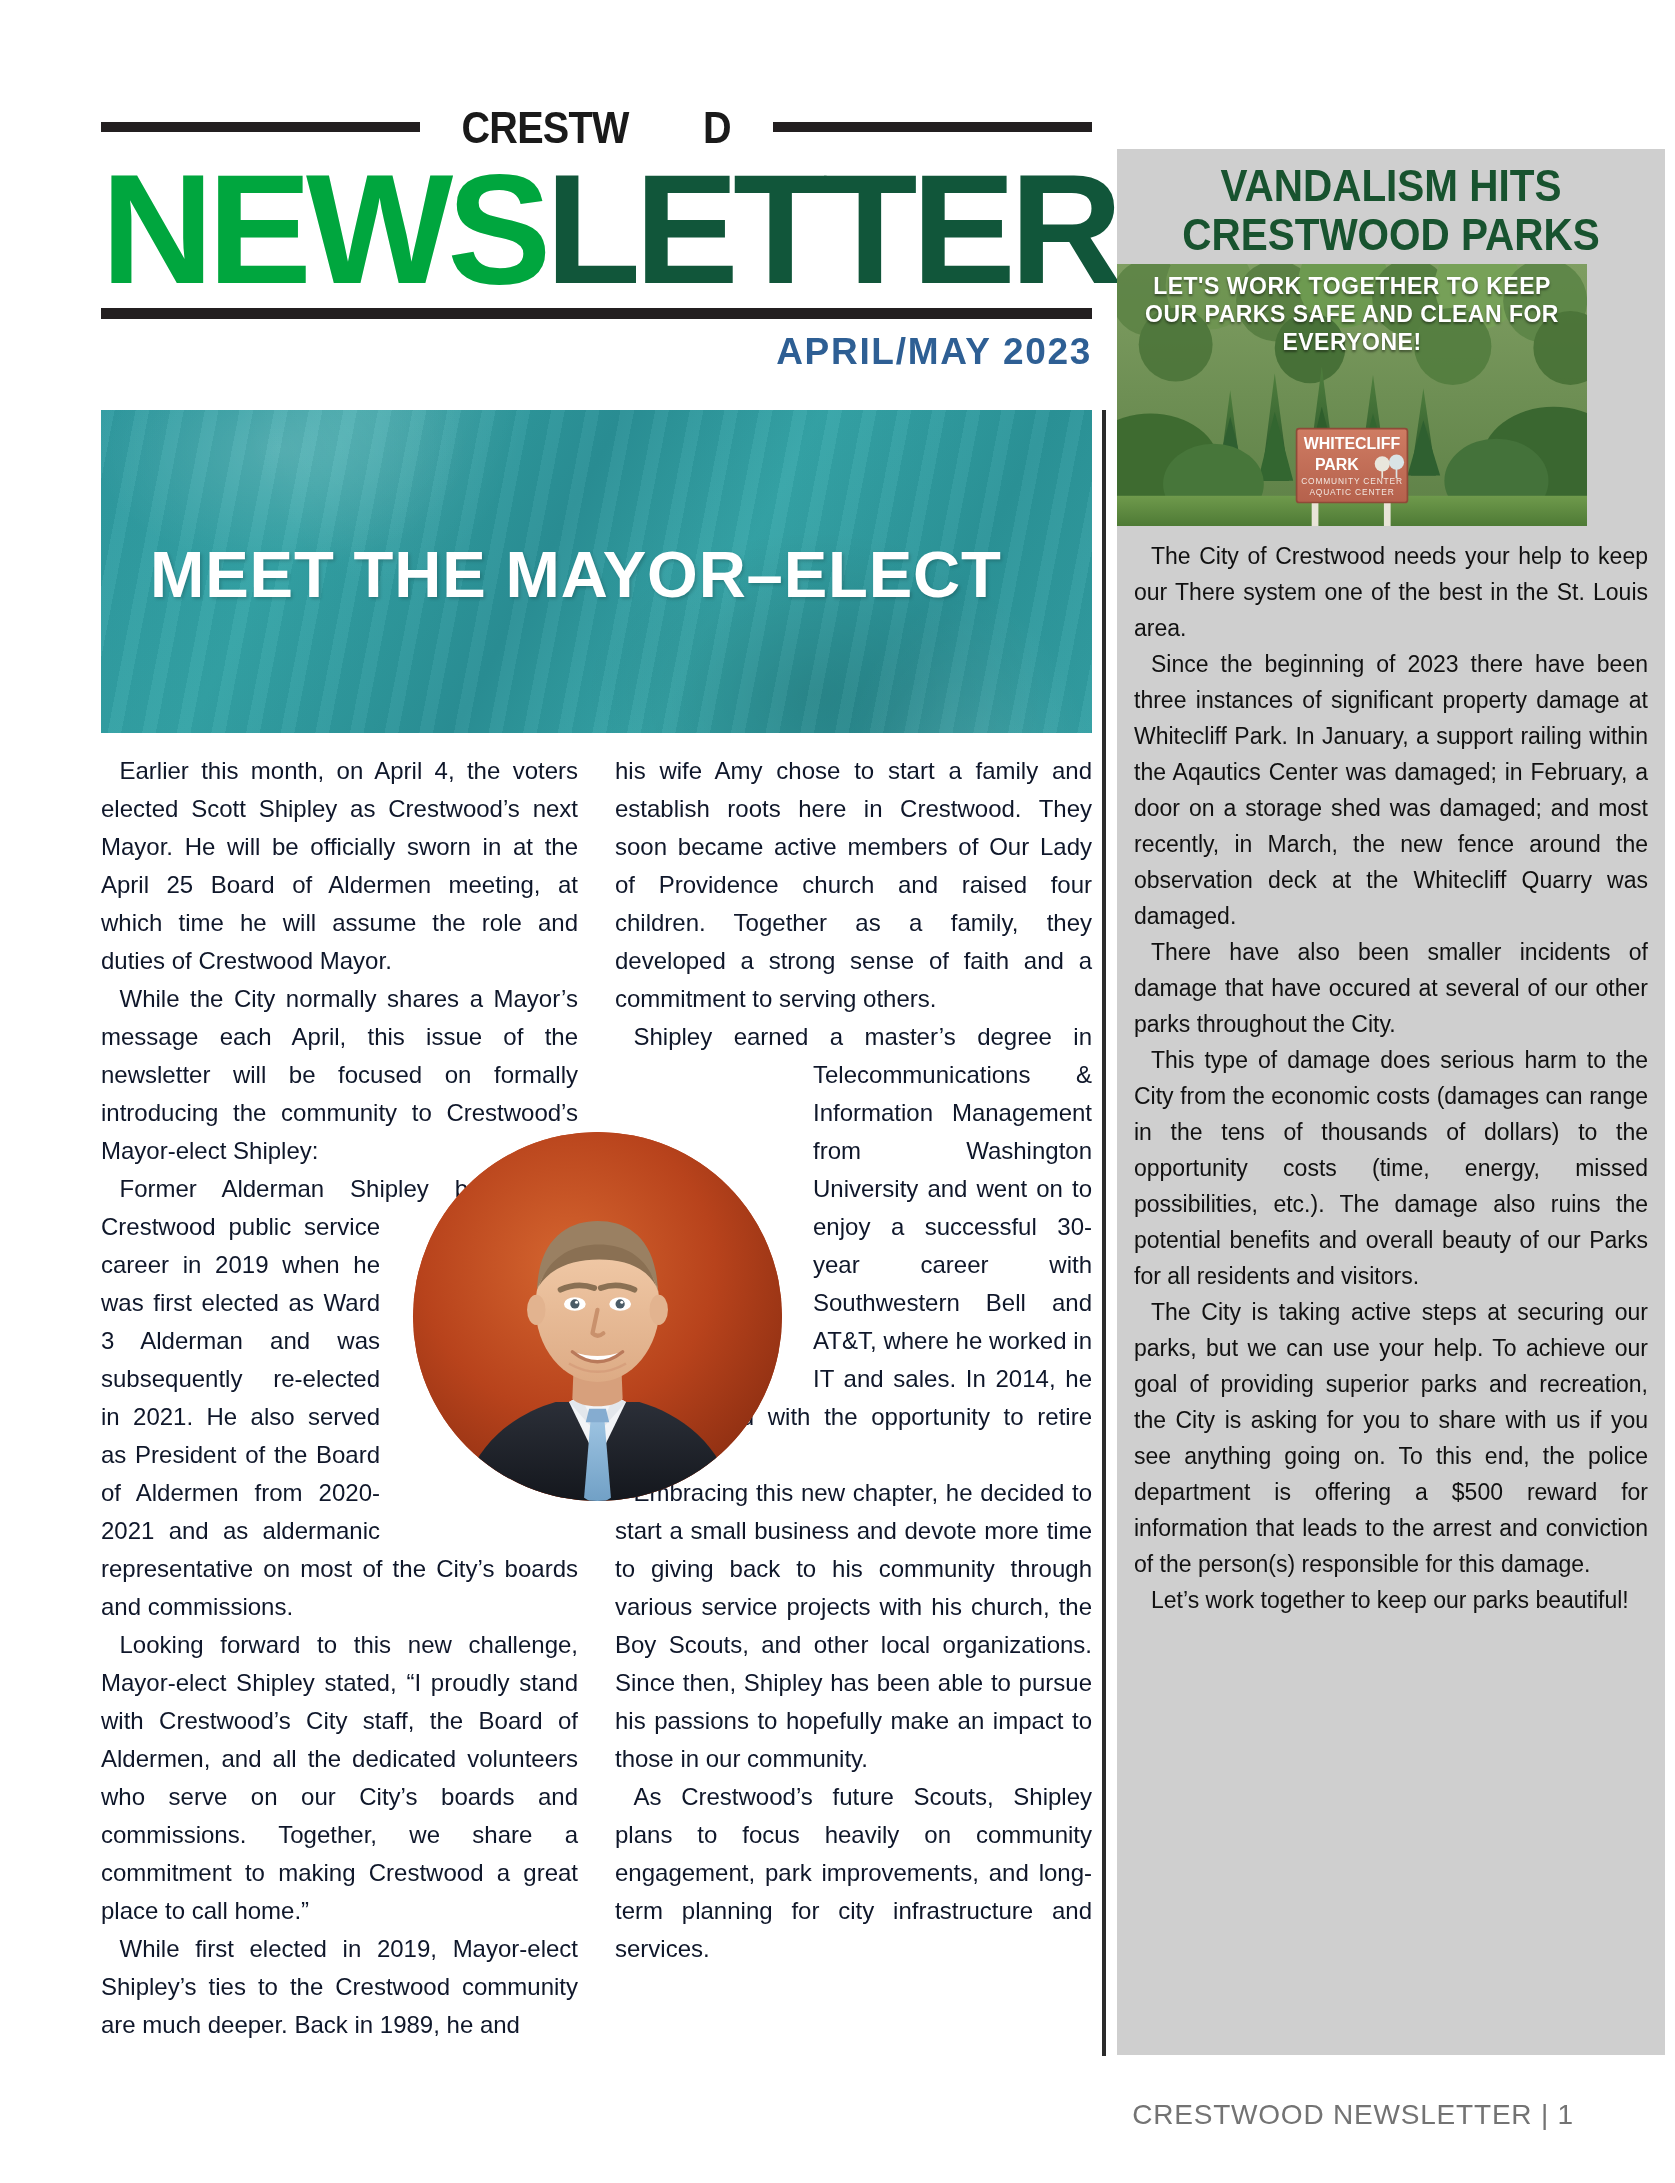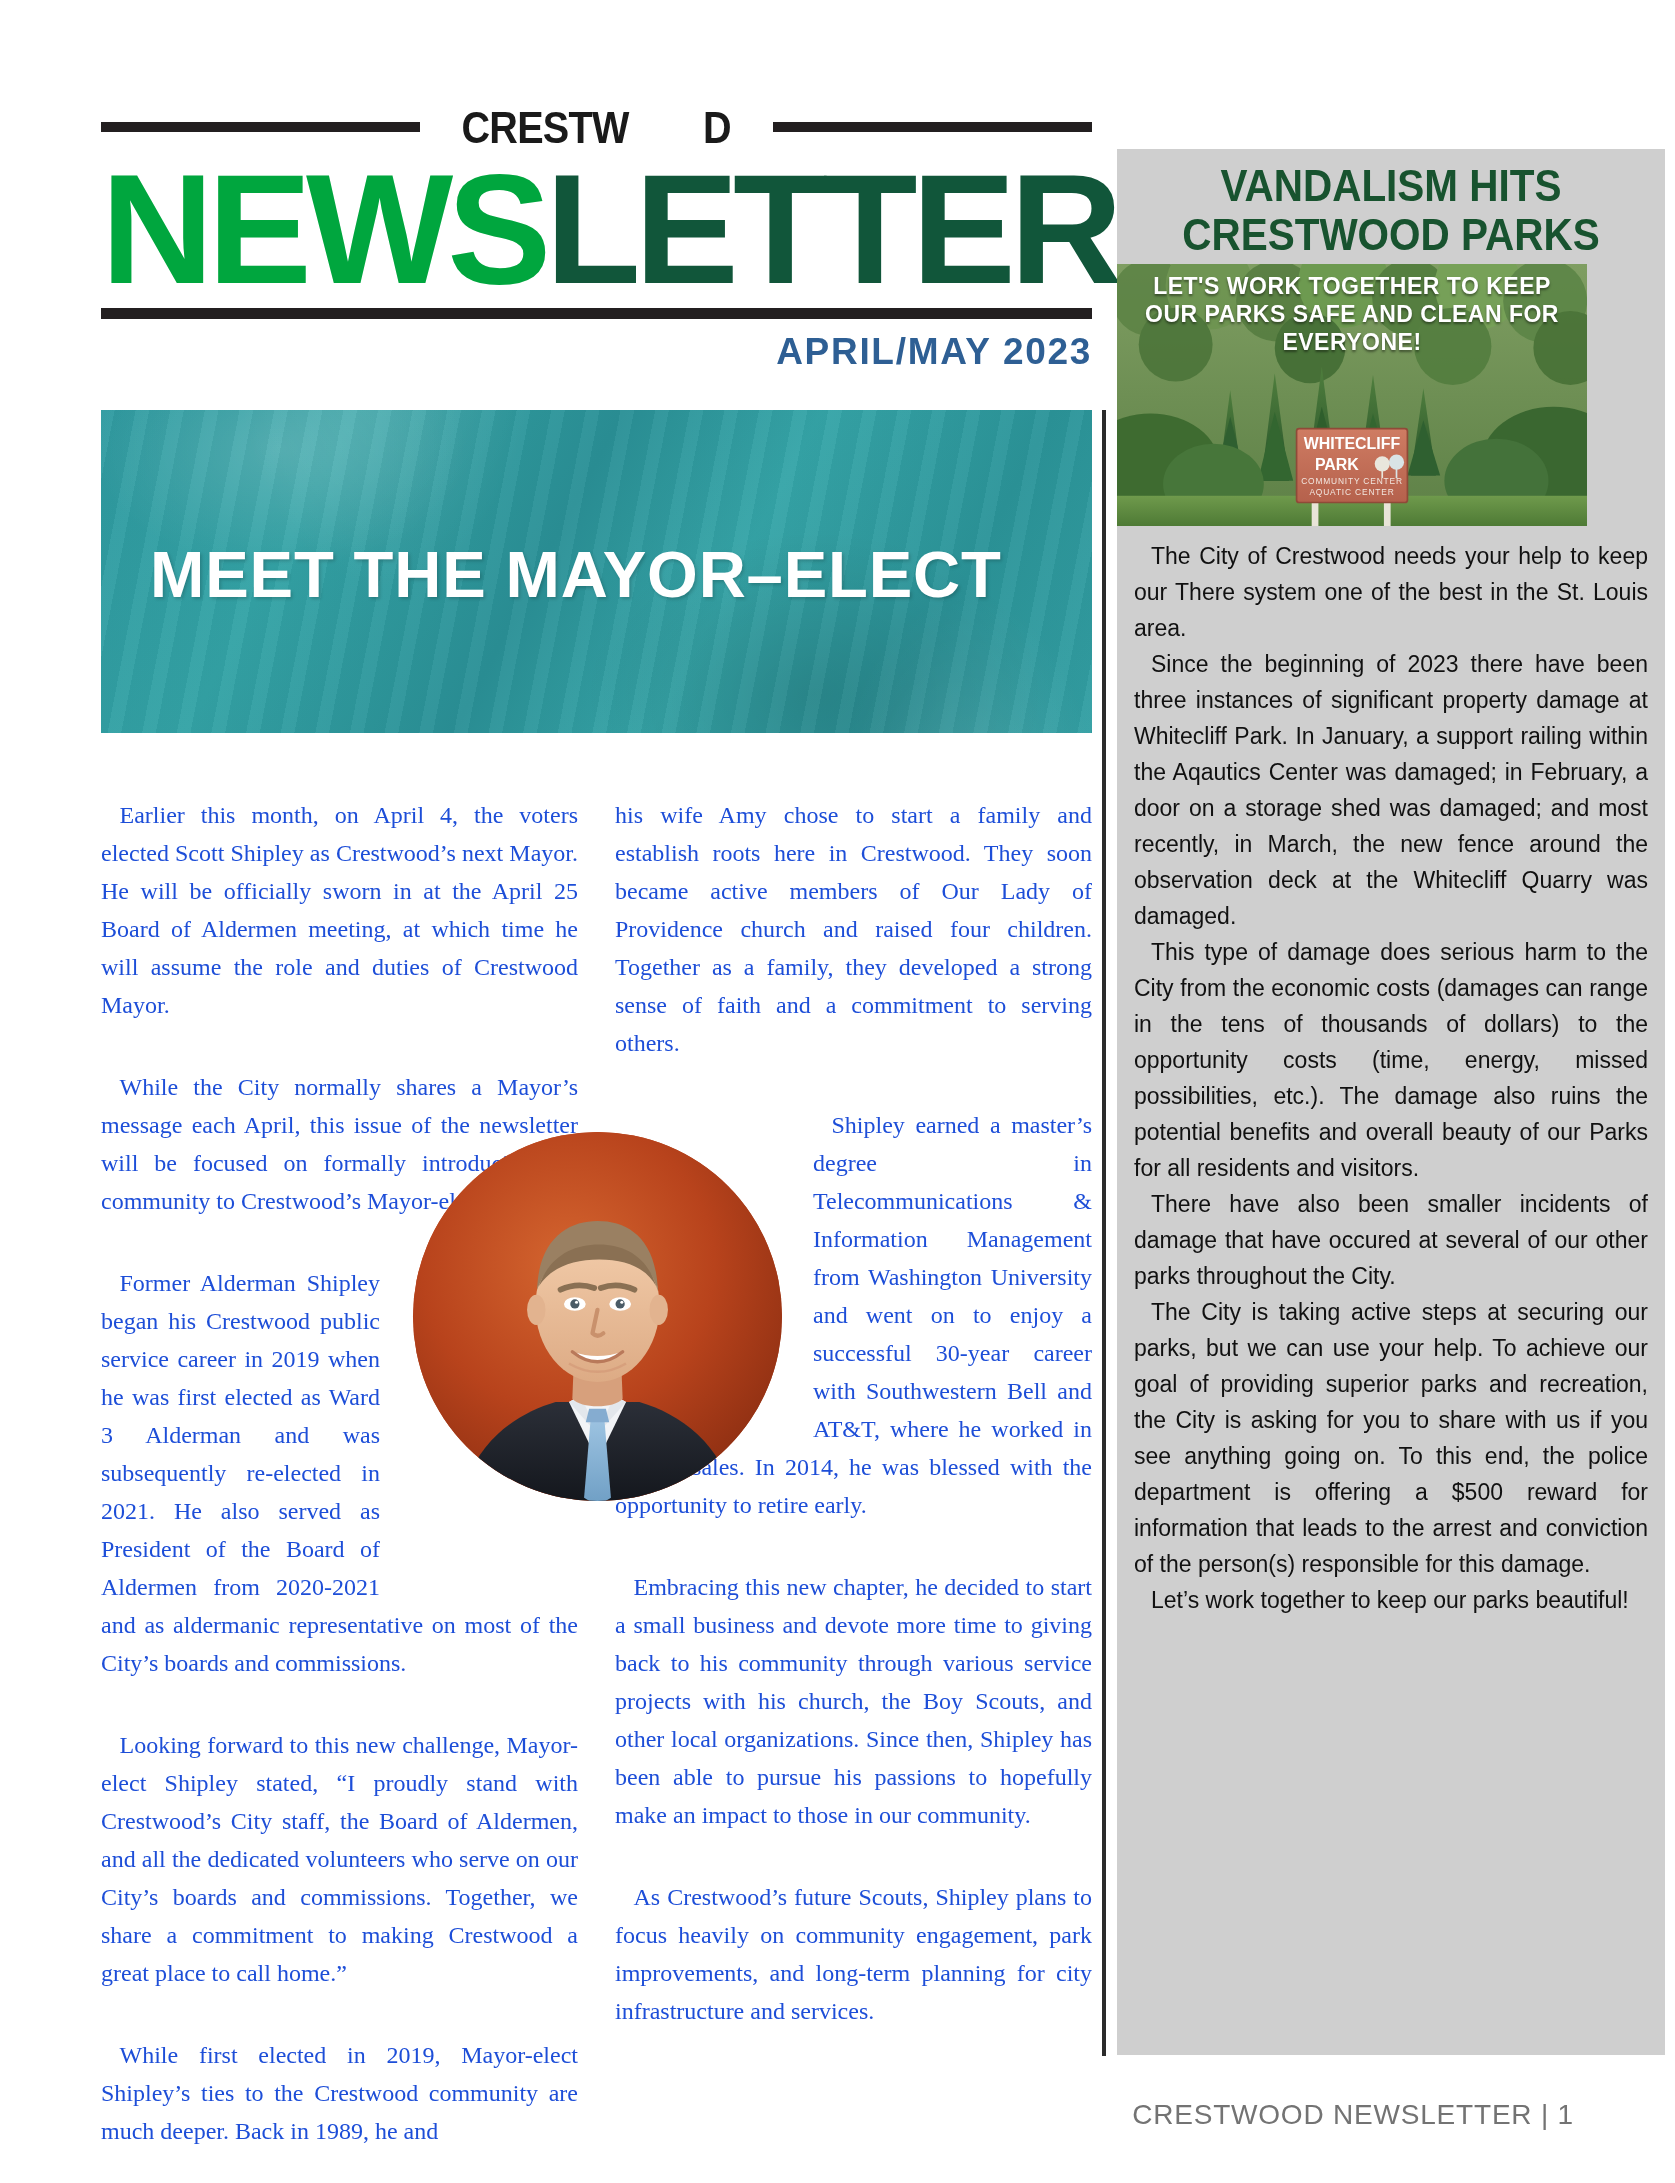--- a/index.html
+++ b/index.html
@@ -166,29 +166,28 @@
     position: absolute;
     top: 0;
     width: 477px;
     height: 1310px;
     font-family: "Liberation Serif", serif;
   }
   .col.c1 { left: 0; }
   .col.c2 { left: 514px; }
 
   .col p {
-    font-family: Liberation Serif, serif;
+    font-family: Liberation Sans, sans-serif;
     font-size: 24px;
     line-height: 38px;
     text-align: justify;
     text-indent: 18.5px;
-    color: #1d4ed8;
+    color: #0f172a;
     -webkit-hyphens: auto;
     hyphens: auto;
-    margin-top: 44px;
   }
   .col p.no-indent { text-indent: 0; }
 
   
   .portrait {
     width: 369px;
     height: 369px;
     border-radius: 50%;
     overflow: hidden;
     position: absolute;
@@ -505,22 +504,22 @@
           <text x="280" y="262" font-family="Liberation Sans, sans-serif" font-size="10" fill="#f2e6df" text-anchor="middle" letter-spacing="1">COMMUNITY CENTER</text>
           <text x="280" y="275" font-family="Liberation Sans, sans-serif" font-size="10" fill="#f2e6df" text-anchor="middle" letter-spacing="1">AQUATIC CENTER</text>
         </g>
       </svg>
       <div class="sb-photo-caption">LET'S WORK TOGETHER TO KEEP OUR PARKS SAFE AND CLEAN FOR EVERYONE!</div>
     </div>
 
     <div class="sb-body">
       <p>The City of Crestwood needs your help to keep our There system one of the best in the St. Louis area.</p>
       <p>Since the beginning of 2023 there have been three instances of significant property damage at Whitecliff Park.  In January, a support railing within the Aqautics Center was damaged; in February, a door on a storage shed was damaged; and most recently, in March, the new fence around the observation deck at the Whitecliff Quarry was damaged.</p>
+      <p>There have also been smaller incidents of damage that have occured at several of our other parks throughout the City.</p>
       <p>This type of damage does serious harm to the City from the economic costs (damages can range in the tens of thousands of dollars) to the opportunity costs (time, energy, missed possibilities, etc.).  The damage also ruins the potential benefits and overall beauty of our Parks for all residents and visitors.</p>
-      <p>There have also been smaller incidents of damage that have occured at several of our other parks throughout the City.</p>
       <p>The City is taking active steps at securing our parks, but we can use your help.  To achieve our goal of providing superior parks and recreation, the City is asking for you to share with us if you see anything going on. To this end, the police department is offering a $500 reward for information that leads to the arrest and conviction of the person(s) responsible for this damage.</p>
       <p>Let’s work together to keep our parks beautiful!</p>
     </div>
   </div>
 
   <div class="footer">CRESTWOOD NEWSLETTER | 1</div>
 
 </div>
 
 

